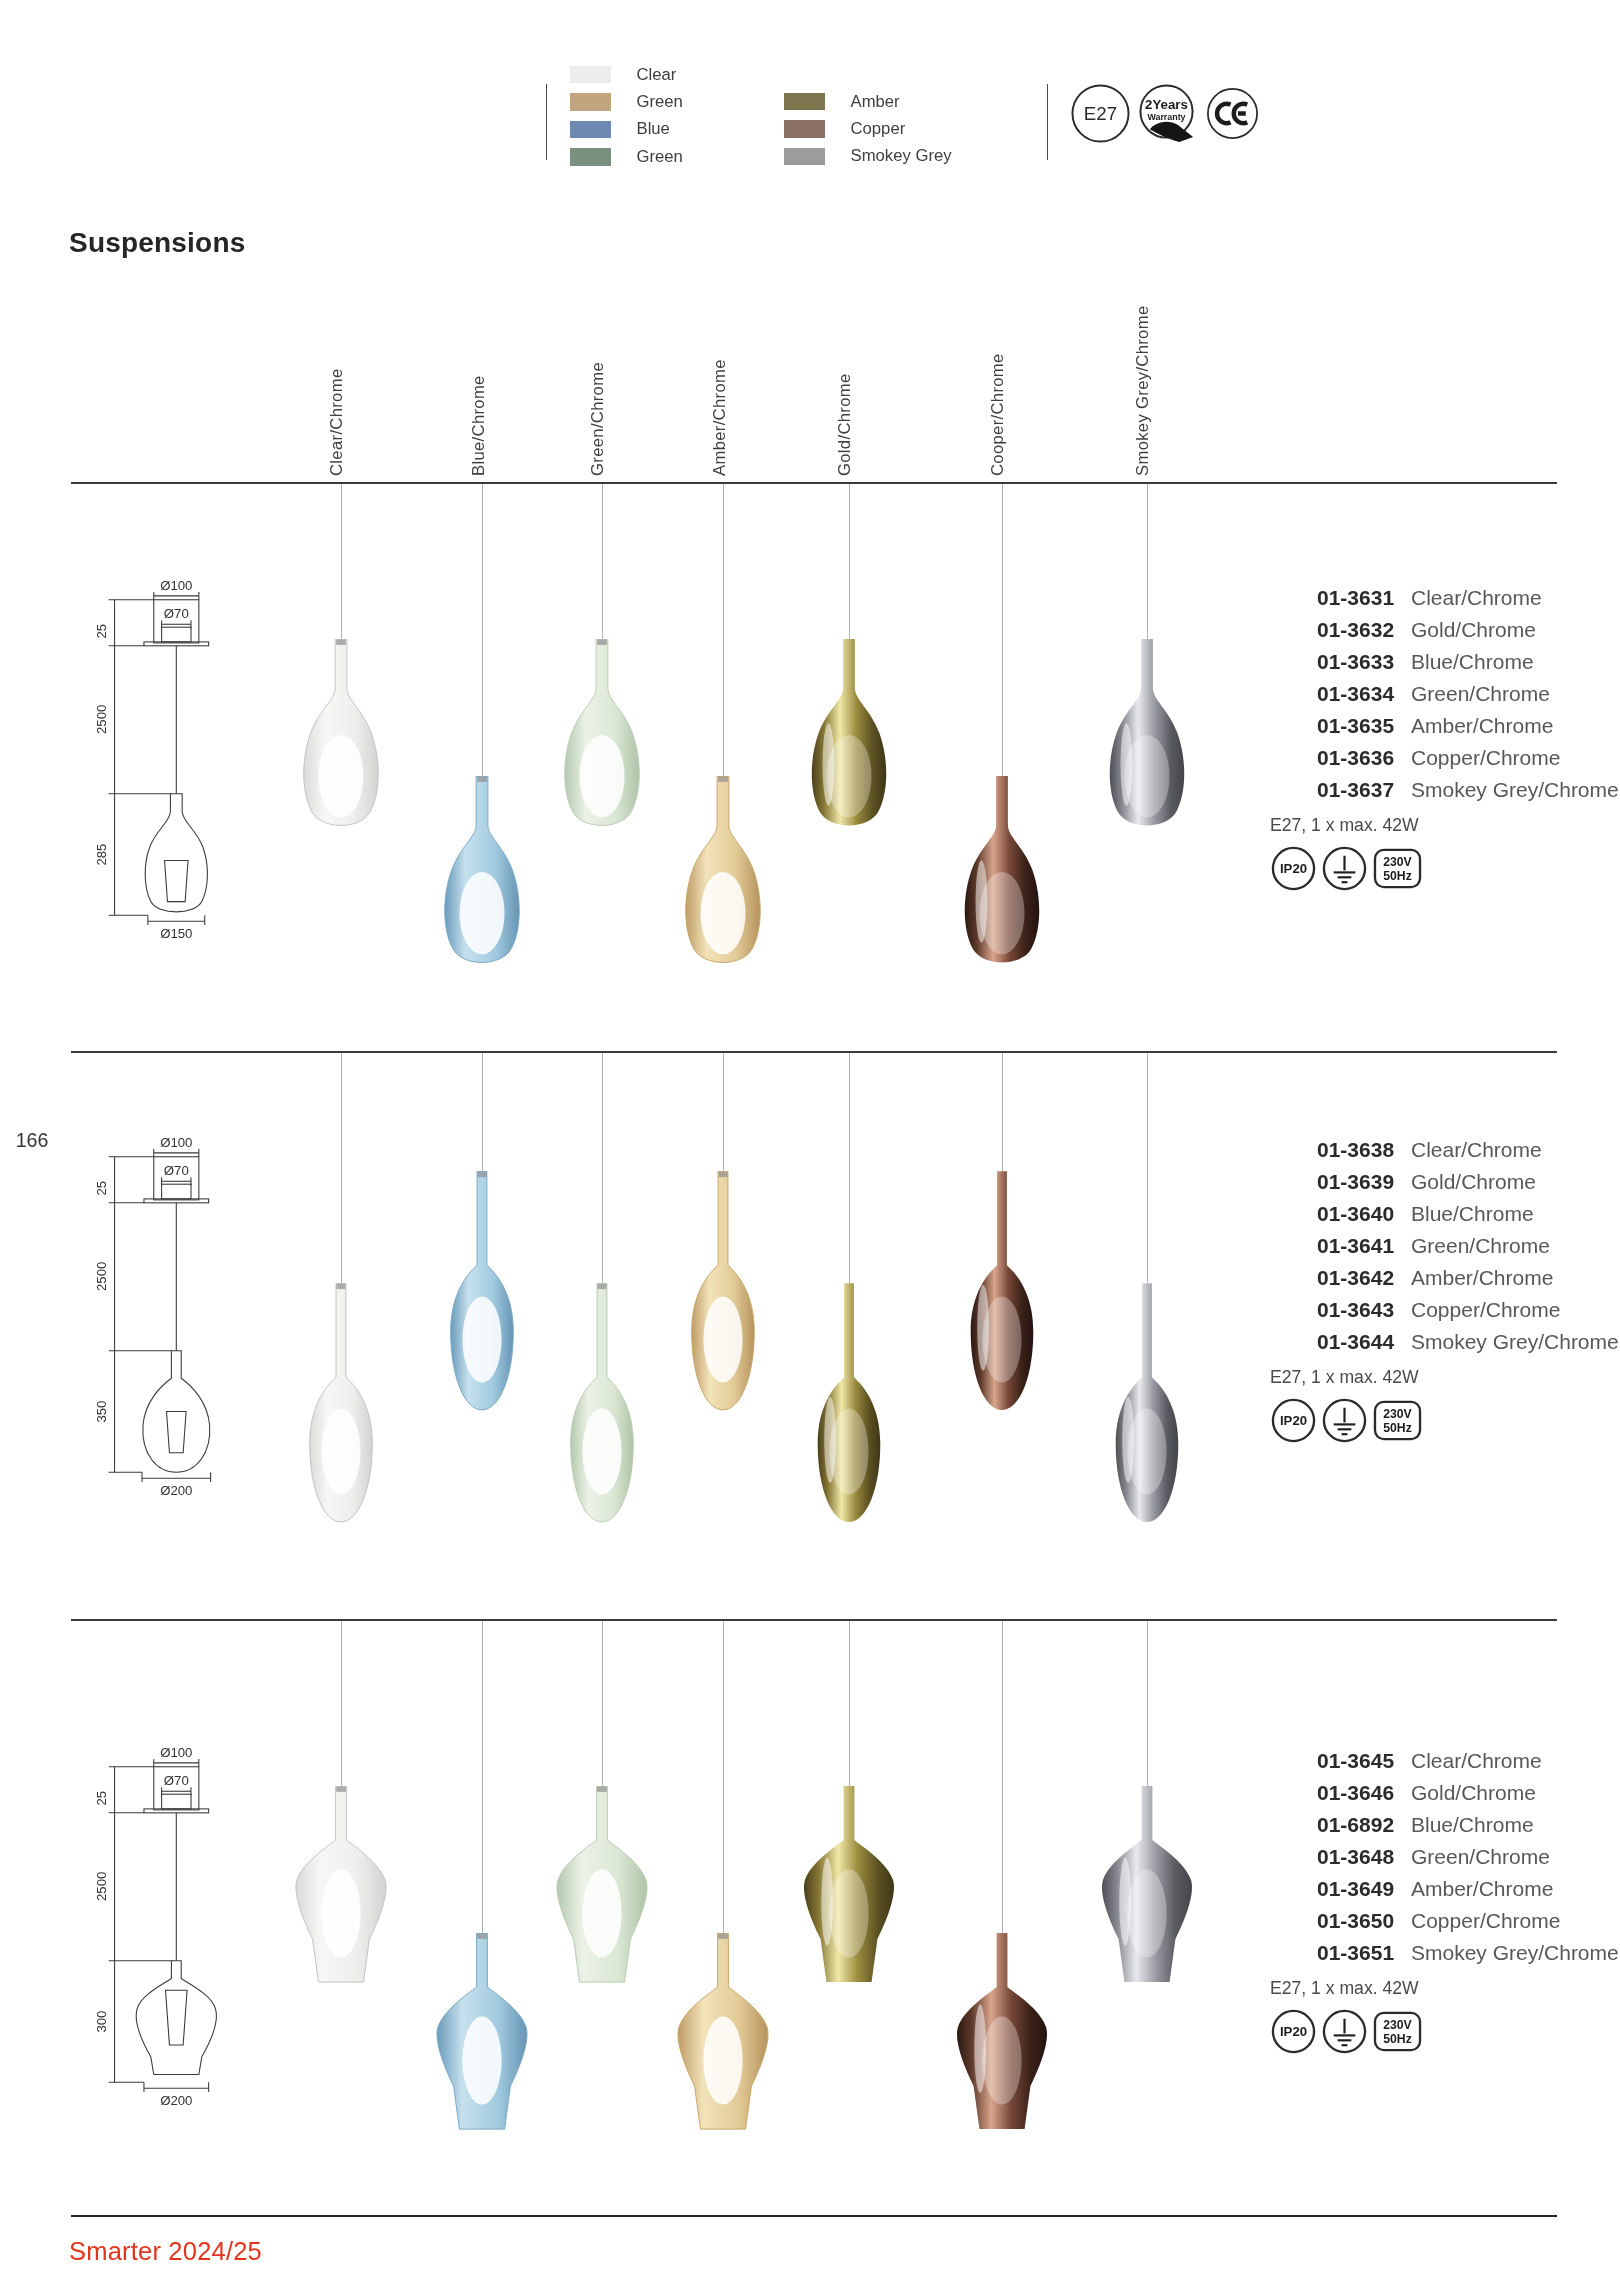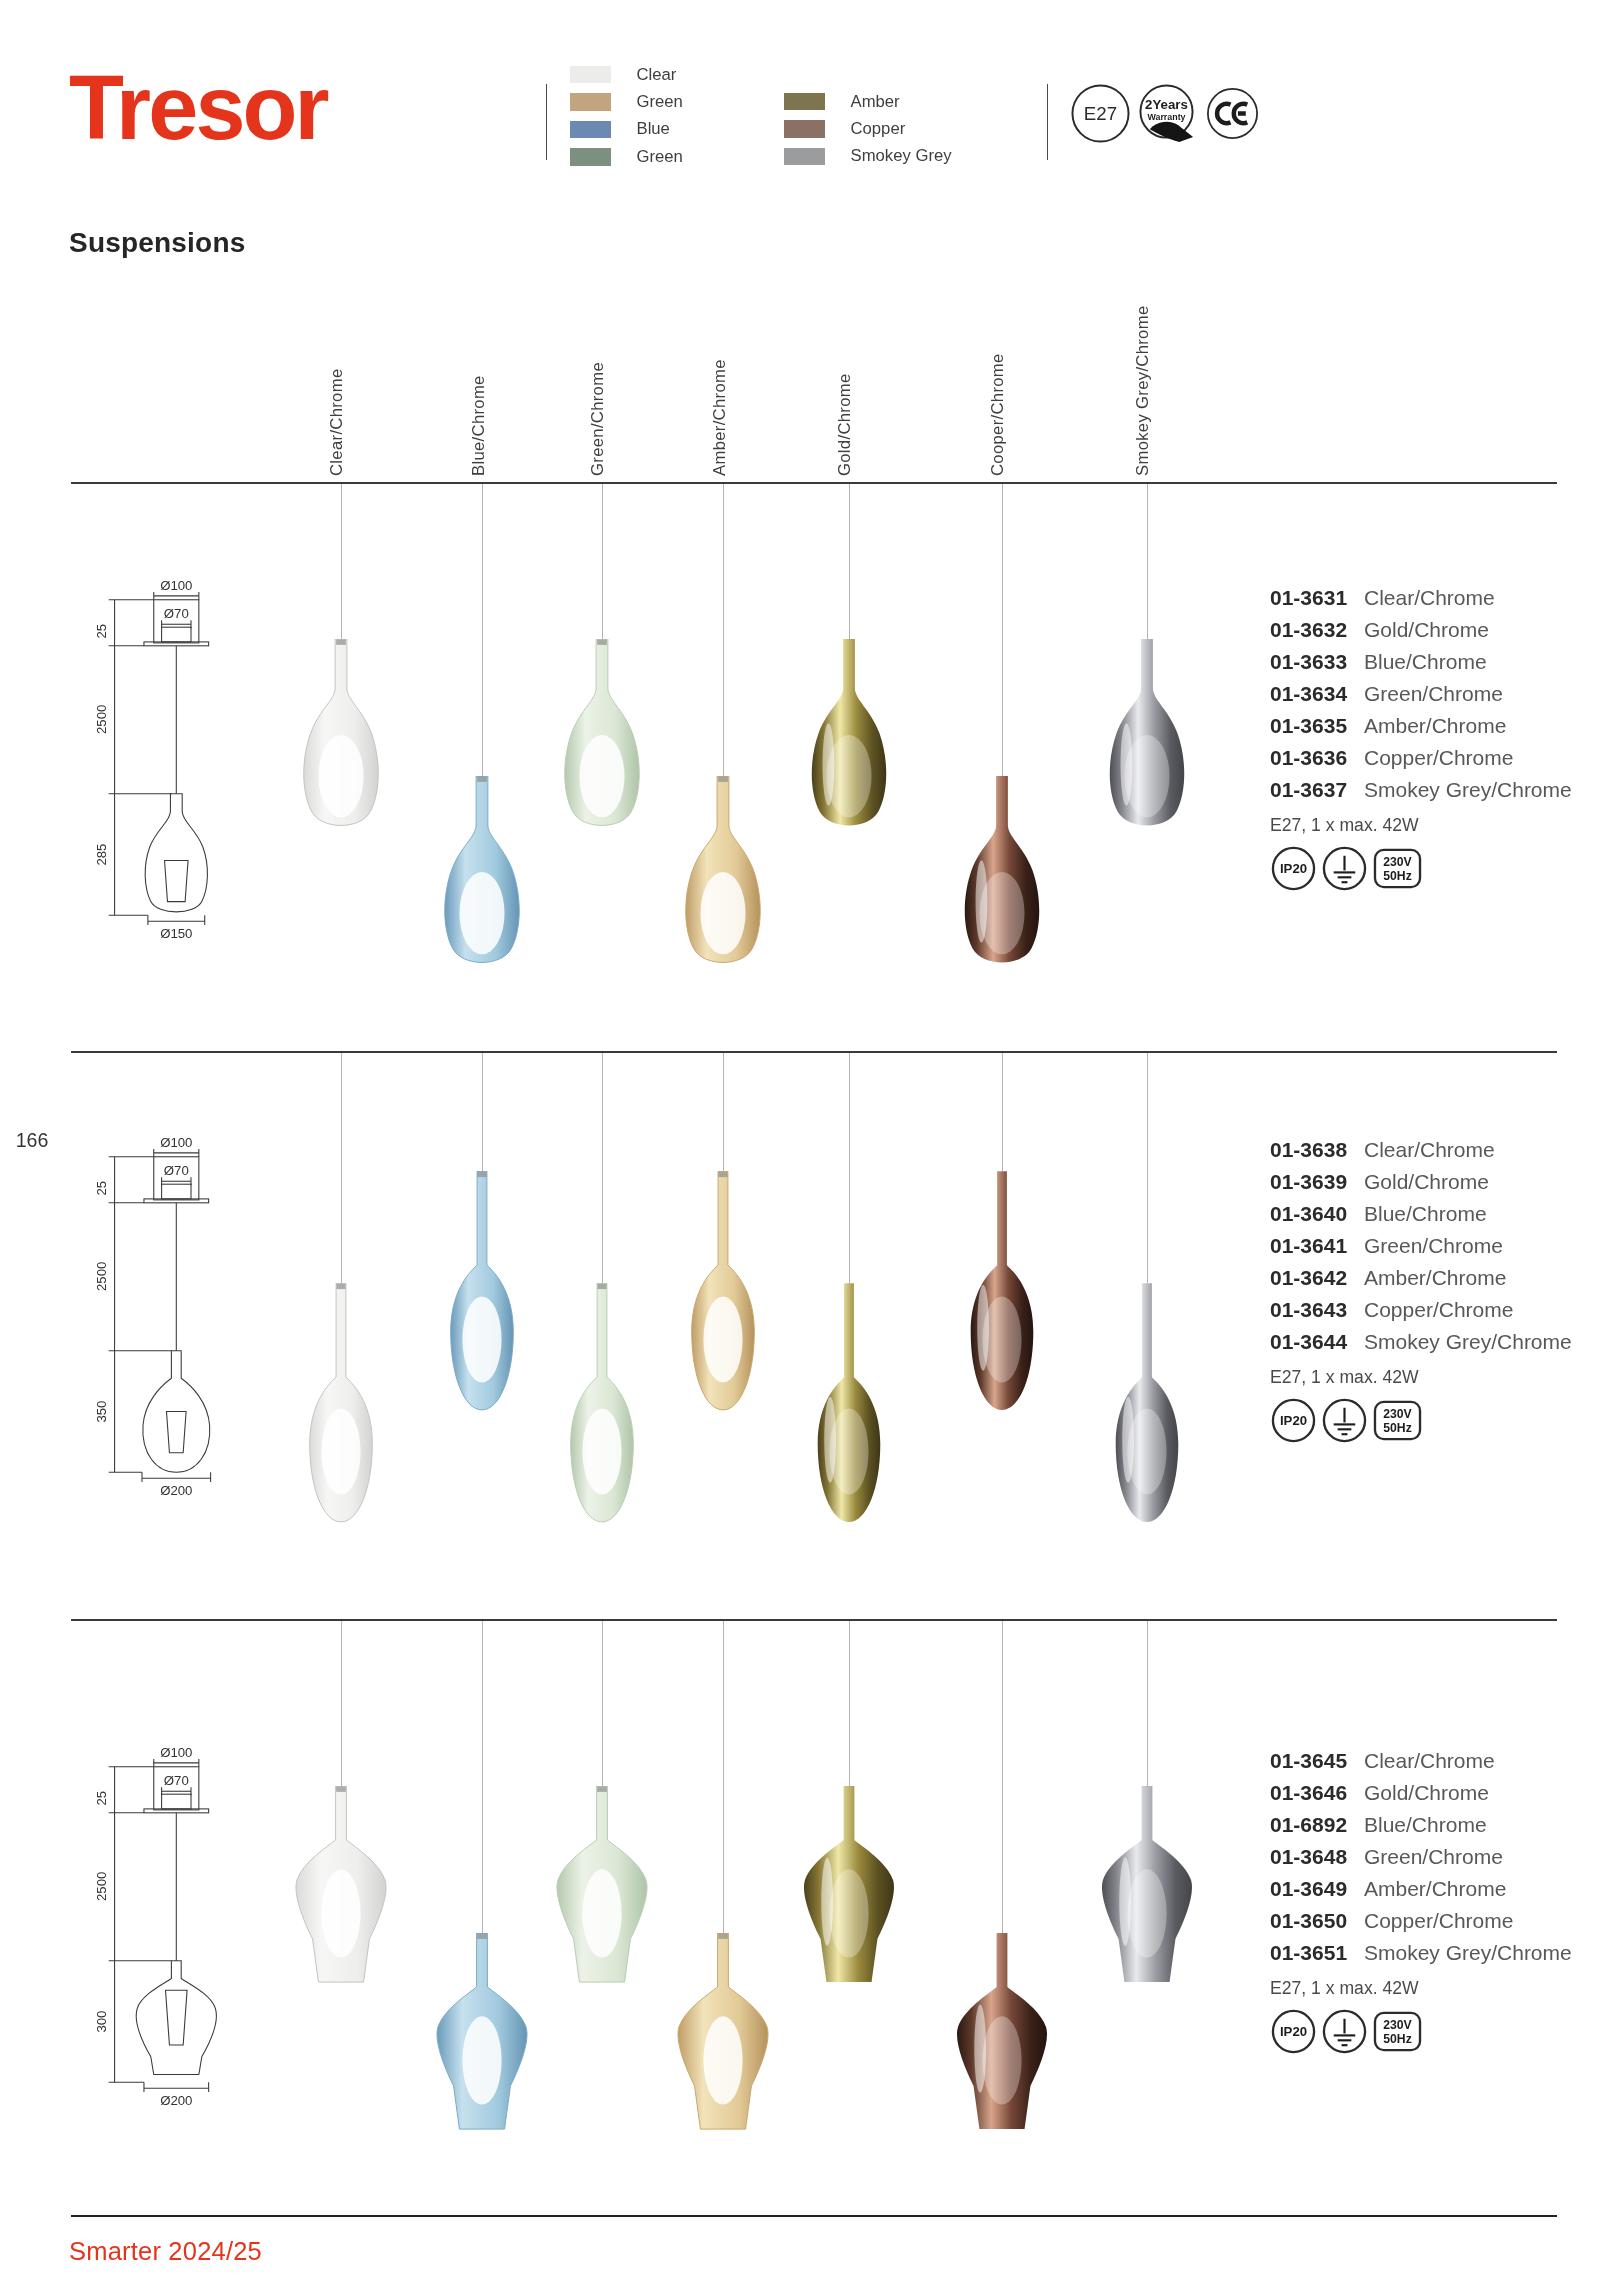--- a/index.html
+++ b/index.html
@@ -12,34 +12,33 @@
   .swatch{width:41px;height:17.6px;flex:0 0 41px;}
   .legend-label{margin-left:25.5px;font-size:16.7px;color:#3f3f3f;white-space:nowrap;}
   .title{font-size:28px;font-weight:bold;color:#262626;letter-spacing:0.2px;}
   .colhead{writing-mode:vertical-rl;transform:rotate(180deg);font-size:16.7px;color:#3f3f3f;
            height:188px;width:25.5px;letter-spacing:0.3px;white-space:nowrap;}
   .sep{height:2px;background:#3a3a3a;}
   .lamp{display:flex;flex-direction:column;align-items:center;}
   .cable{width:0;border-left:1.5px solid #b3b3b3;}
   .caption{width:333px;}
   .cap-line{display:flex;align-items:baseline;height:32px;}
-  .code{font-weight:bold;color:#2b2b2b;font-size:21px;width:94px;flex:0 0 94px;}
+  .code{font-weight:bold;color:#2b2b2b;font-size:21px;width:94px;flex:0 0 94px;margin-left:47px;}
   .finish{color:#585858;font-size:21px;white-space:nowrap;}
   .spec{font-size:17.6px;color:#4a4a4a;margin-top:4.9px;}
   .ratings{display:flex;align-items:center;gap:3.9px;margin-top:8.8px;}
   .pagenum{font-size:19.6px;color:#333;}
   .footer{font-size:25.5px;font-weight:normal;letter-spacing:0.2px;}
   svg text{font-family:"Liberation Sans", sans-serif;}
 </style>
 </head>
 <body>
 
 <div id="canvas">
 
-  <div class="abs logo" style="left: 69px; top: 63px; color: rgb(229, 52, 28);">Tresor</div>
 
   <div class="abs vdiv" style="left:546px;top:84px;height:76px;"></div>
   <div class="abs" id="legend-col1" style="left:570px;top:61px;">
       <div class="legend-row">
         <div class="swatch" style="background:#ECECEA"></div>
         <div class="legend-label">Clear</div>
       </div>
       <div class="legend-row">
         <div class="swatch" style="background:#C2A57E"></div>
         <div class="legend-label">Green</div>

